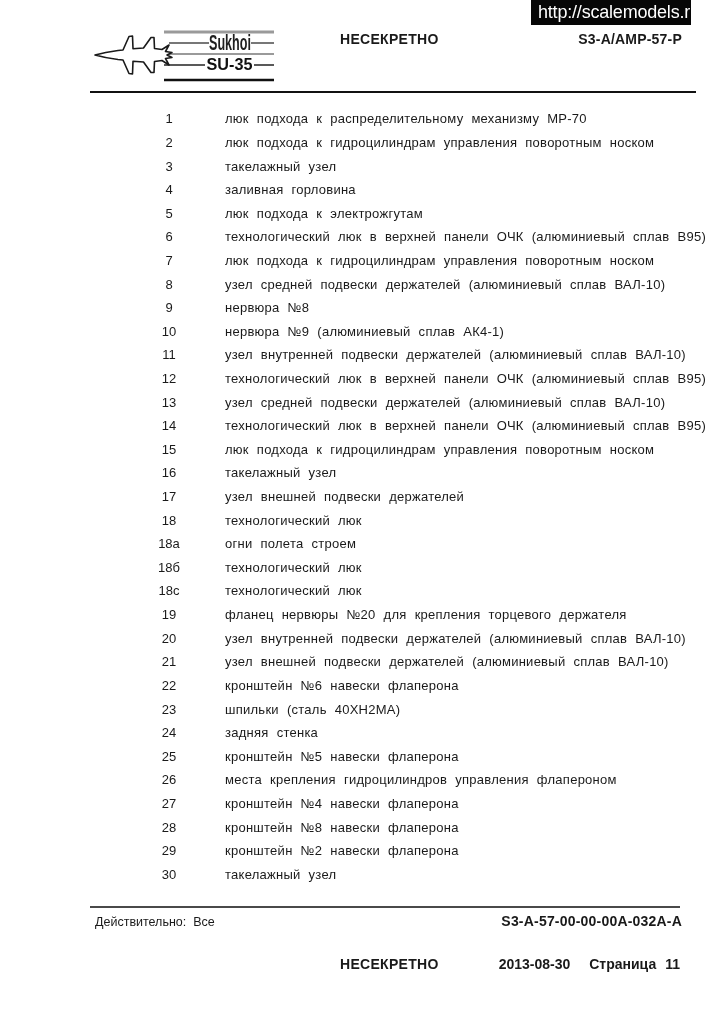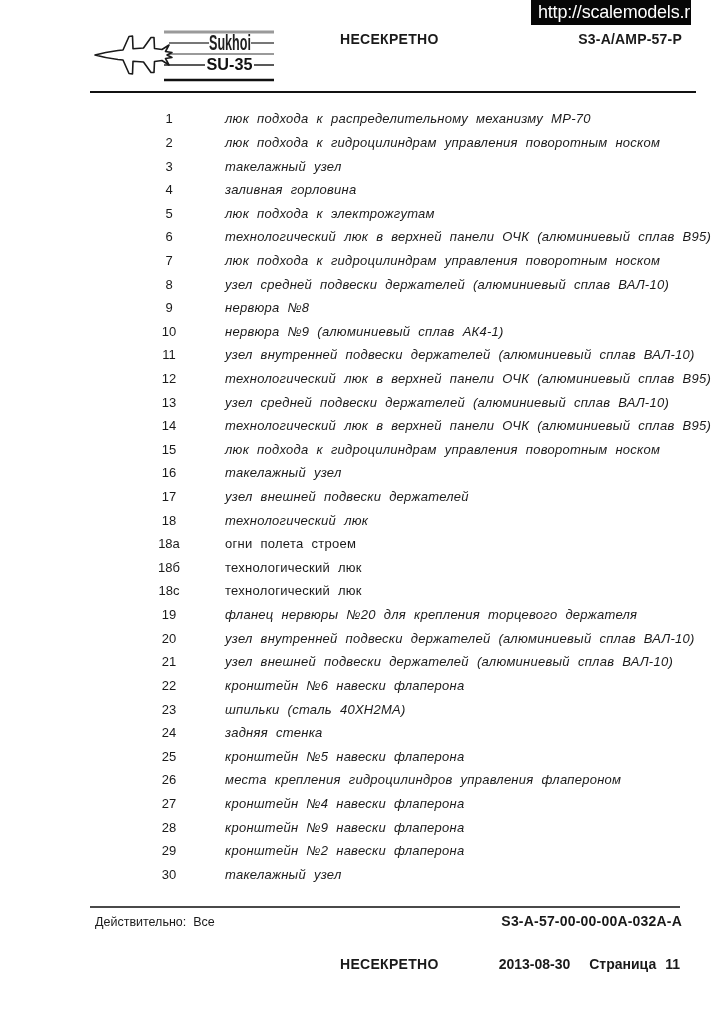--- a/index.html
+++ b/index.html
@@ -21,21 +21,21 @@
   
   .logo{position:absolute;left:92px;top:24px;width:186px;height:62px;}
   .hdr-class{position:absolute;left:340px;top:31px;font-size:14px;font-weight:bold;letter-spacing:0.3px;}
   .hdr-ref{position:absolute;right:41px;top:31px;font-size:14px;font-weight:bold;letter-spacing:0.2px;margin-left:39px;}
   .hdr-rule{position:absolute;left:90px;top:91px;width:606px;height:2px;background:#111;}
   
   .list{position:absolute;left:150px;top:107px;width:545px;}
   .row{display:flex;align-items:center;height:23.62px;}
   .row .num{width:38px;text-align:center;font-size:13px;flex:none;}
   .row .txt{
-    margin-left:37px;font-size:13px;font-style:italic;
+    margin-left:37px;font-size:13px;
     word-spacing:0.32em;letter-spacing:0.02em;white-space:nowrap;
   }
   .row .txt.regular{font-style:normal;}
   
   .ftr-rule{position:absolute;left:90px;top:906px;width:590px;height:2px;background:#4a4a4a;}
   .ftr-eff{position:absolute;left:95px;top:915px;font-size:12.5px;}
   .ftr-eff .val{margin-left:7px;}
   .ftr-code{position:absolute;right:41px;top:913px;font-size:14px;font-weight:bold;letter-spacing:0.2px;}
   .ftr-class{position:absolute;left:340px;top:956px;font-size:14px;font-weight:bold;letter-spacing:0.3px;}
   .ftr-datepage{position:absolute;right:43px;top:956px;font-size:14px;font-weight:bold;white-space:nowrap;}
@@ -226,21 +226,21 @@
       <span class="txt">места крепления гидроцилиндров управления флапероном</span>
     </div>
 
     <div class="row">
       <span class="num">27</span>
       <span class="txt">кронштейн №4 навески флаперона</span>
     </div>
 
     <div class="row">
       <span class="num">28</span>
-      <span class="txt">кронштейн №9 навески флаперона</span>
+      <span class="txt">кронштейн №8 навески флаперона</span>
     </div>
 
     <div class="row">
       <span class="num">29</span>
       <span class="txt">кронштейн №2 навески флаперона</span>
     </div>
 
     <div class="row">
       <span class="num">30</span>
       <span class="txt">такелажный узел</span>

